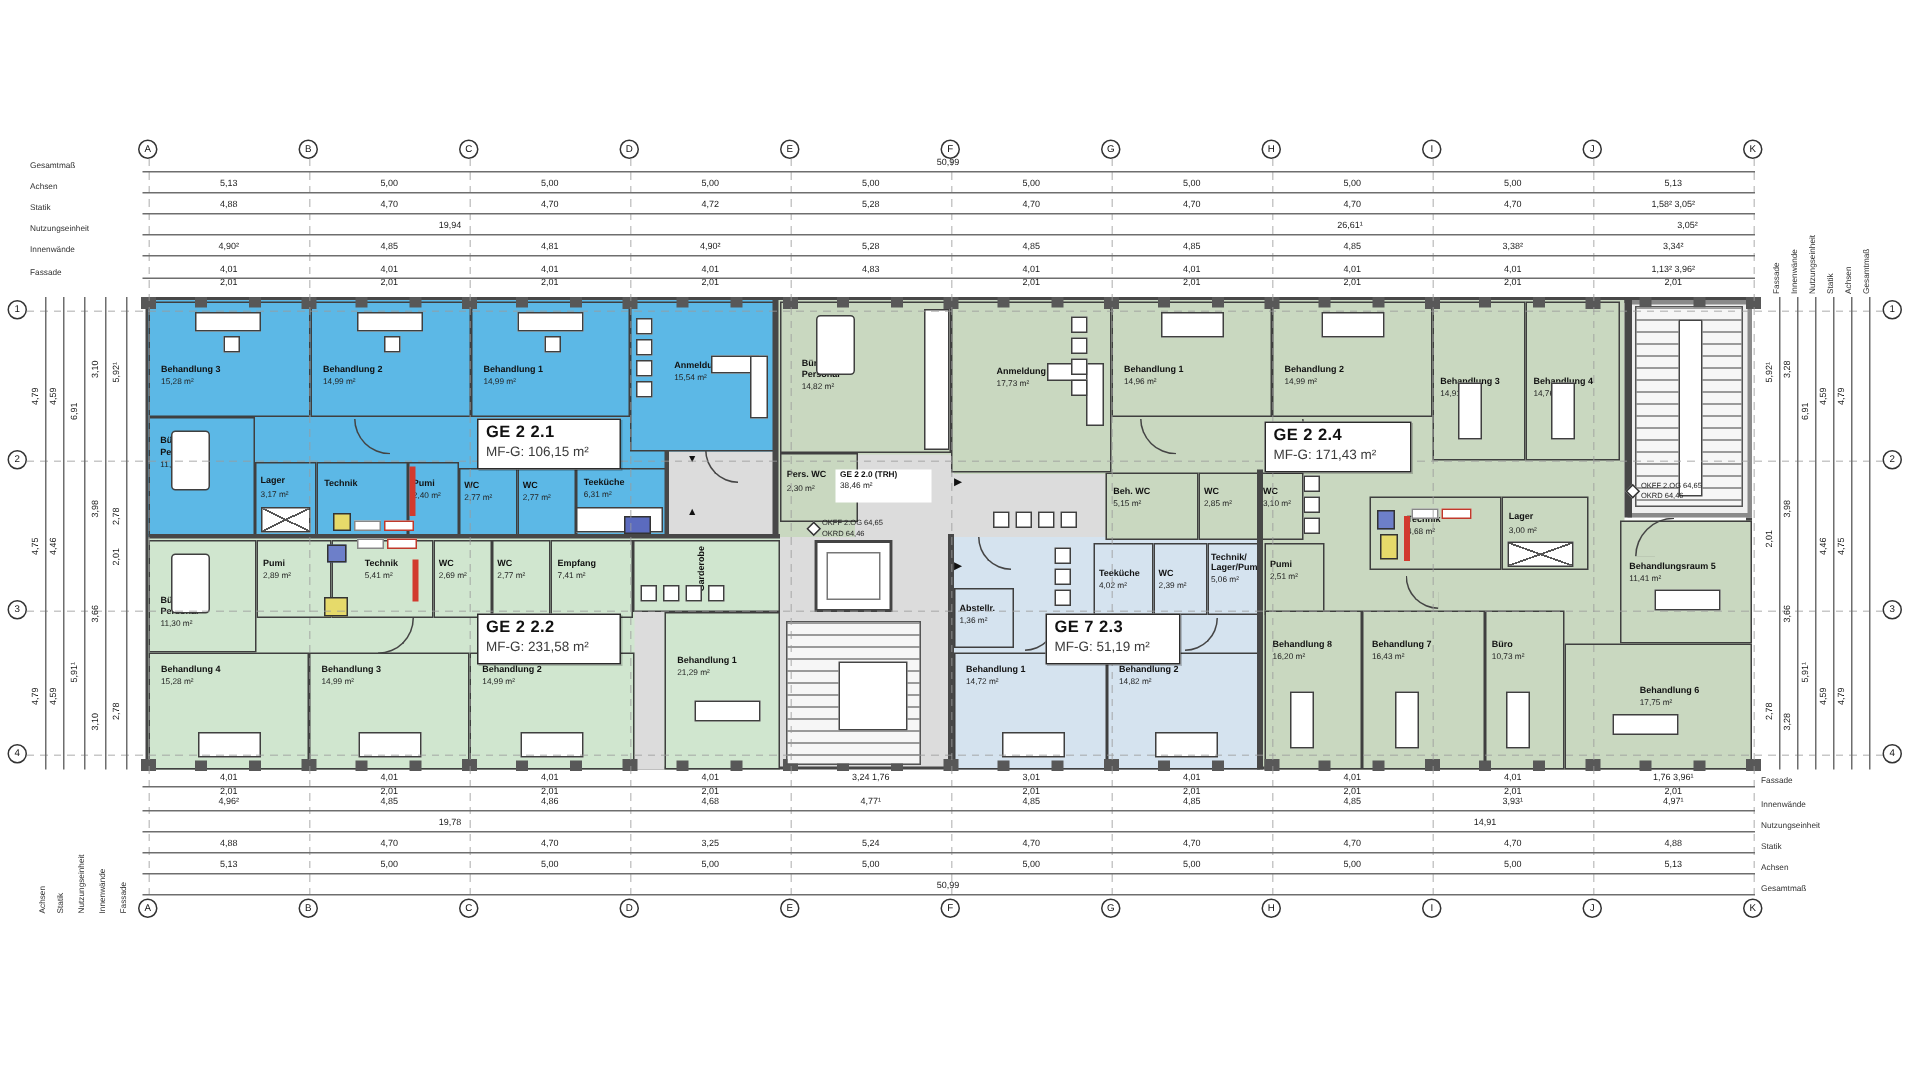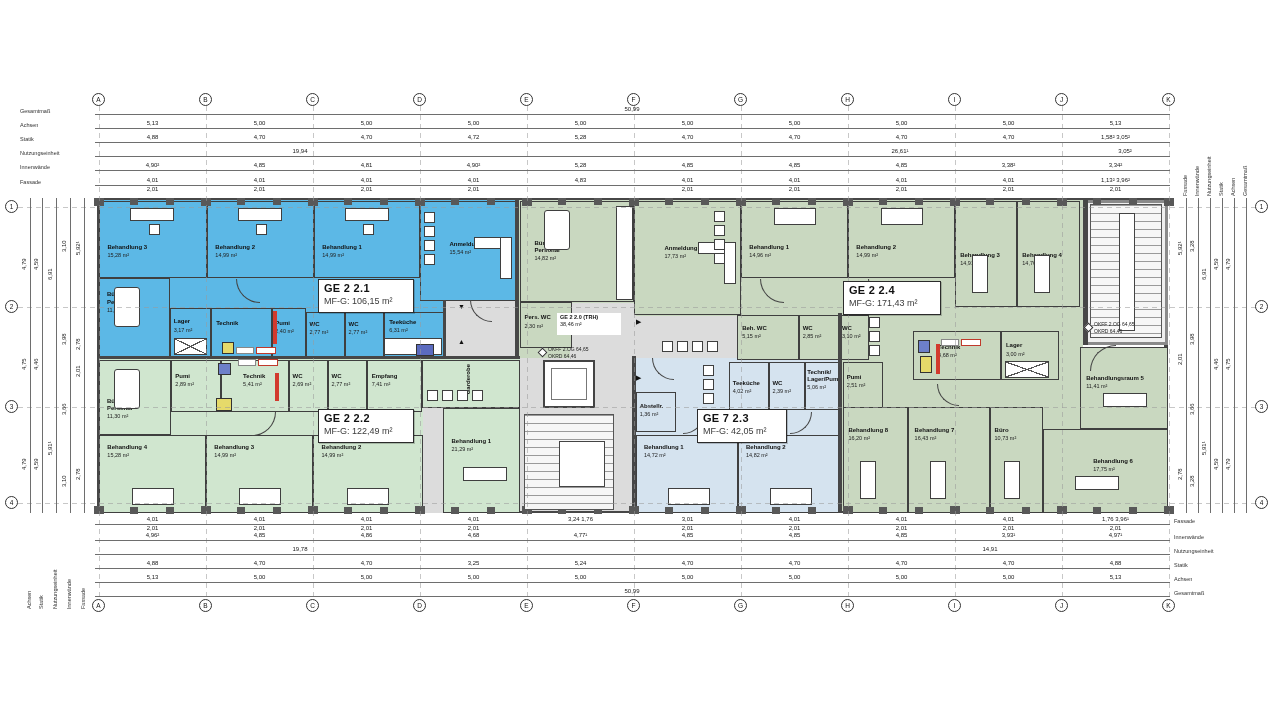--- a/index.html
+++ b/index.html
@@ -740,25 +740,25 @@
     <div class="abs vnum" style="left: 1225px; top: 342px; width: 10px; height: 28px;">4,75</div>
     <div class="abs vnum" style="left: 1225px; top: 442px; width: 10px; height: 28px;">4,79</div>
     <div class="abs dimline-v" style="left: 1246px; top: 198px; width: 1px; height: 315px;"></div>
     <div class="abs vtext" style="left: 1242px; top: 104px; width: 10px; height: 92px;">Gesamtmaß</div>
     <div class="abs unitbox" style="left: 318px; top: 279px; width: 96px; height: 34px;">
       <div class="unit-id">GE 2 2.1</div>
       <div class="unit-mfg">MF-G: 106,15 m²</div>
     </div>
     <div class="abs unitbox" style="left: 318px; top: 409px; width: 96px; height: 34px;">
       <div class="unit-id">GE 2 2.2</div>
-      <div class="unit-mfg">MF-G: 122,49 m²</div>
+      <div class="unit-mfg">MF-G: 231,58 m²</div>
     </div>
     <div class="abs unitbox" style="left: 697px; top: 409px; width: 90px; height: 34px;">
       <div class="unit-id">GE 7 2.3</div>
-      <div class="unit-mfg">MF-G: 42,05 m²</div>
+      <div class="unit-mfg">MF-G: 51,19 m²</div>
     </div>
     <div class="abs unitbox" style="left: 843px; top: 281px; width: 98px; height: 34px;">
       <div class="unit-id">GE 2 2.4</div>
       <div class="unit-mfg">MF-G: 171,43 m²</div>
     </div>
     <div class="abs trhbox" style="left: 557px; top: 313px; width: 64px; height: 22px;">
       <div class="trh-id">GE 2 2.0 (TRH)</div>
       <div class="trh-area">38,46 m²</div>
     </div>
     <div class="abs okff" style="left: 548px; top: 346px; width: 70px; height: 14px;">

